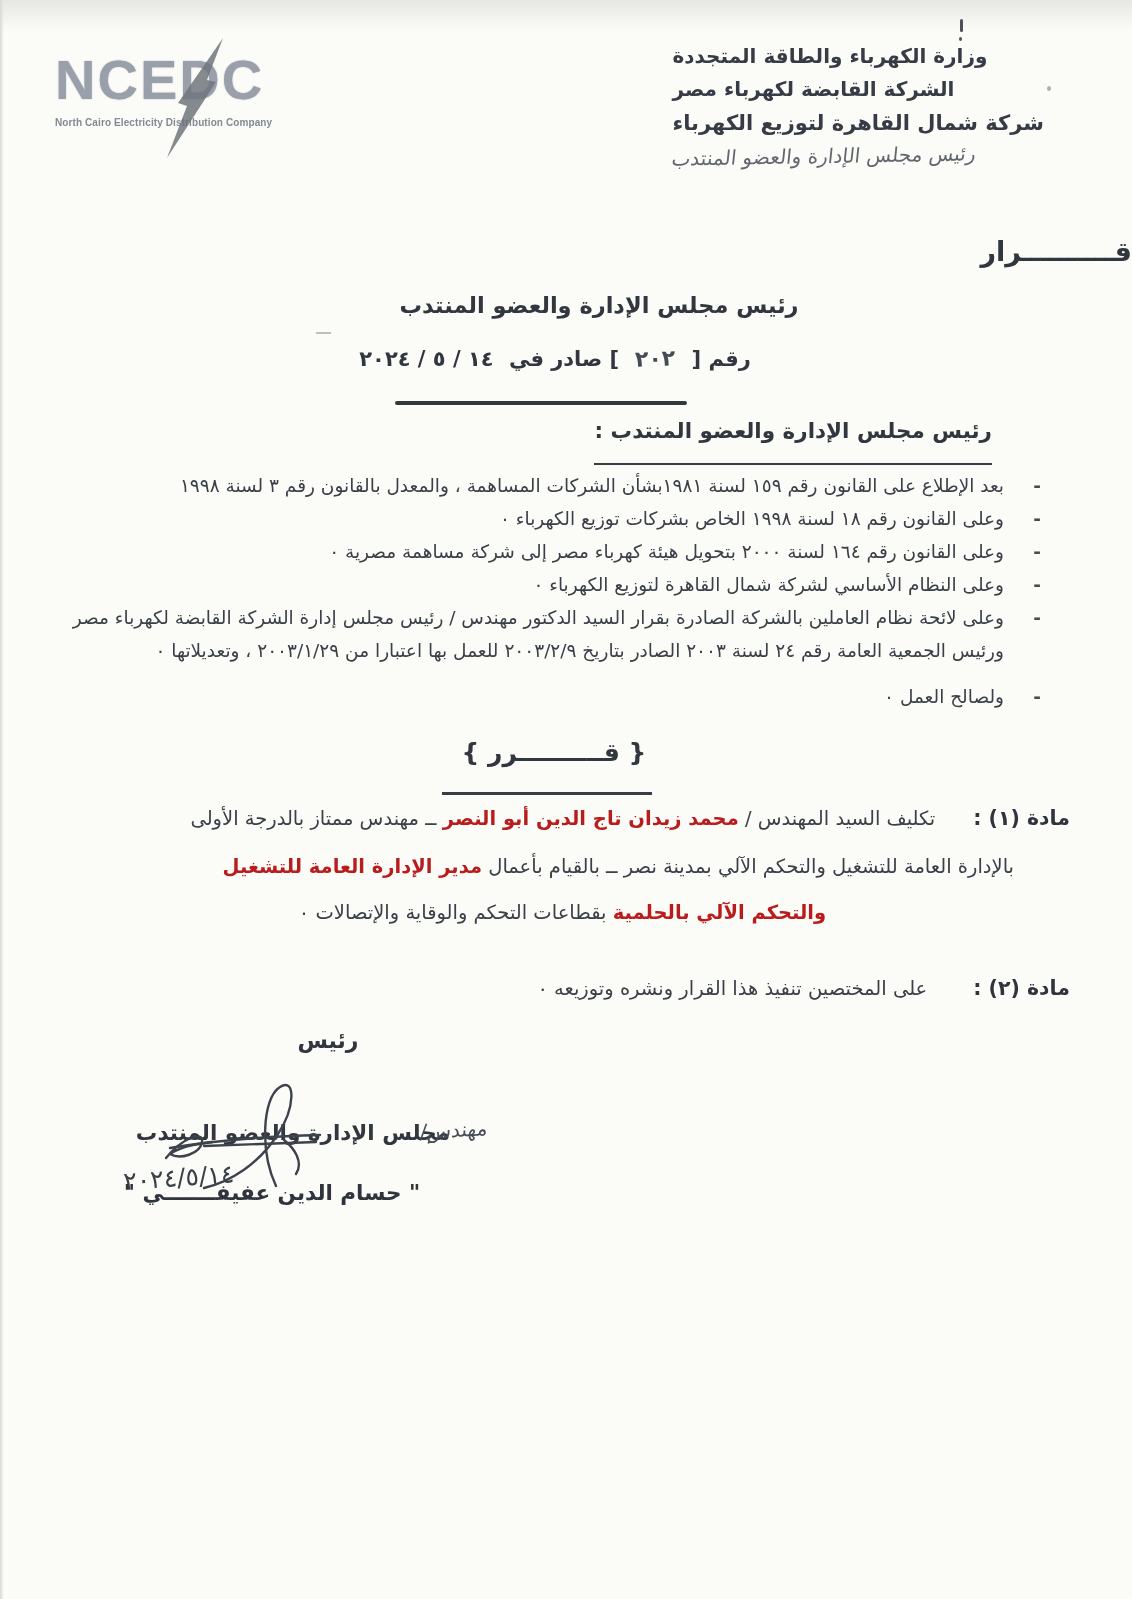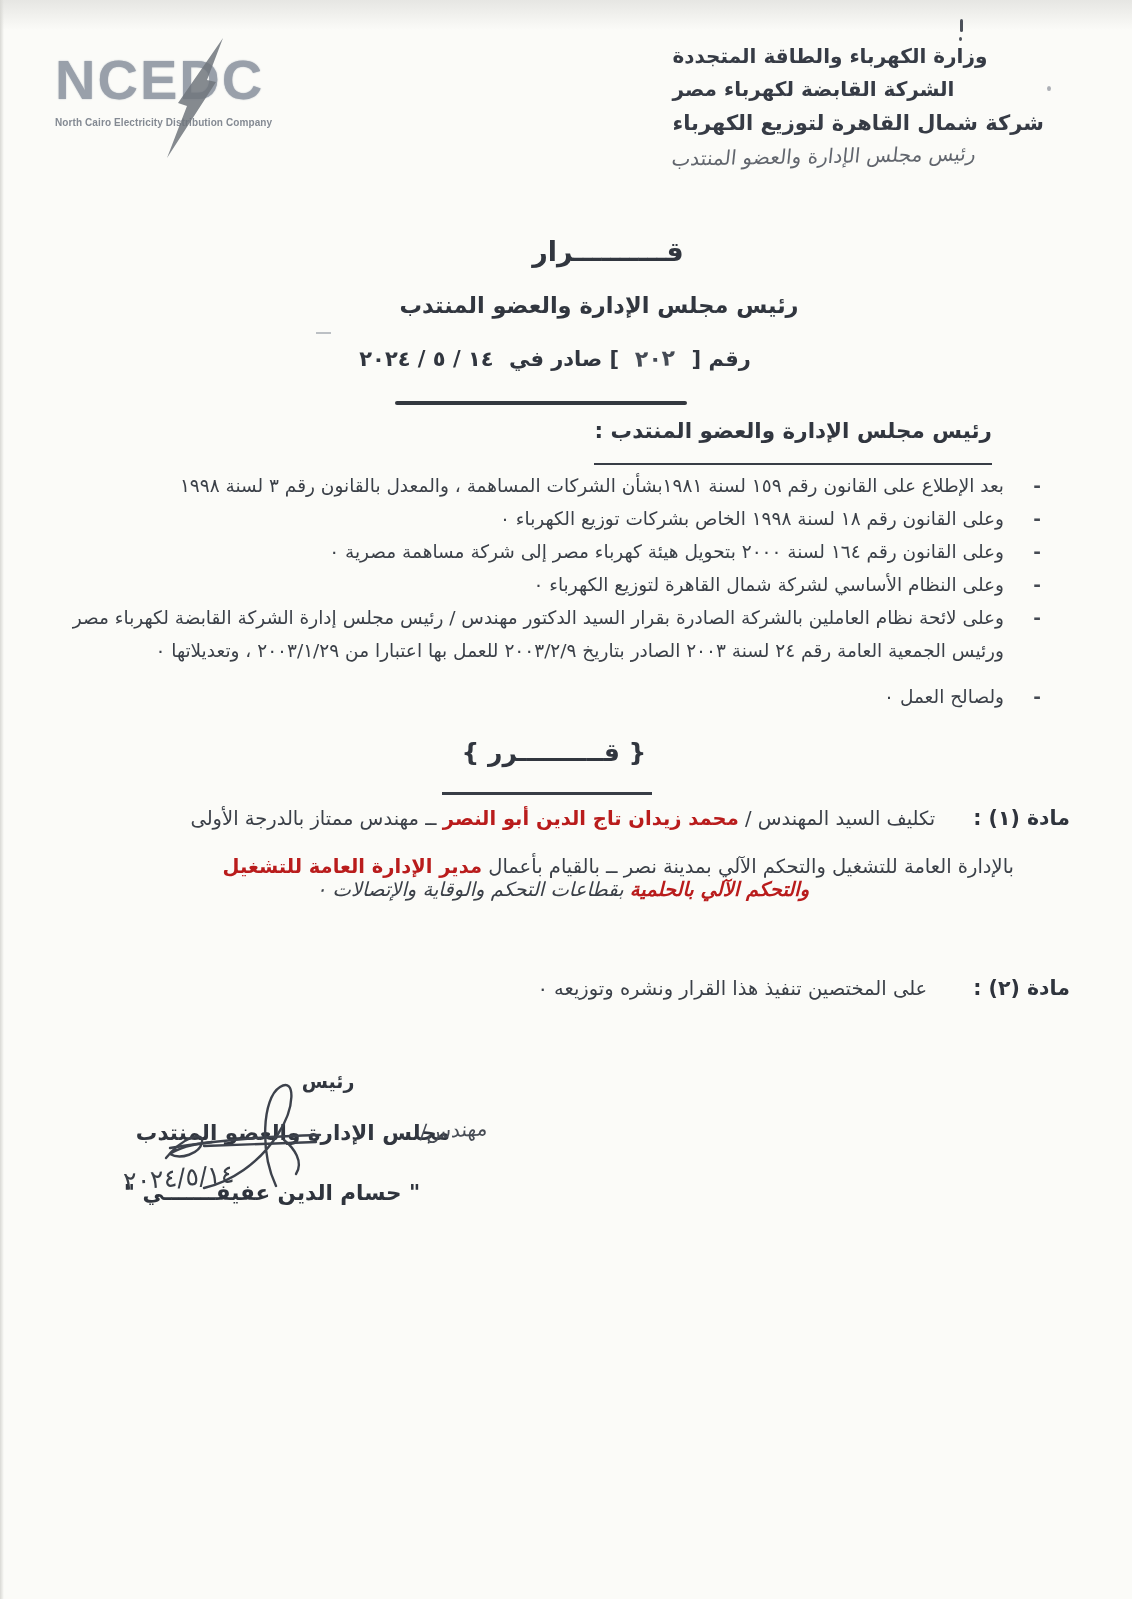--- a/index.html
+++ b/index.html
@@ -23,21 +23,21 @@
 
   
   .letterhead{position:absolute;top:44px;right:88px;display:flex;flex-direction:column;
     align-items:flex-end;text-align:right;direction:rtl;gap:8px;margin-left:32px;}
   .lh-line{font-size:20px;font-weight:700;color:#363b45;line-height:1.25;}
   .lh-line.company{font-size:21px;}
   .lh-hand{font-size:20px;font-weight:400;color:#4d525b;opacity:.88;
     transform:skewX(-7deg) rotate(-1deg);letter-spacing:.5px;}
 
   
-  .t1{position:absolute;top:236px;left:84px;right:0;text-align:center;direction:rtl;
+  .t1{position:absolute;top:236px;left:84px;right:0;text-align:right;direction:rtl;
     font-size:27px;font-weight:700;color:#31363f;letter-spacing:.5px;}
   .t2{position:absolute;top:292px;left:66px;right:0;text-align:center;direction:rtl;
     font-size:22.5px;font-weight:700;color:#31363f;}
   .t3{position:absolute;top:346px;left:0;right:22px;text-align:center;direction:rtl;
     font-size:21px;font-weight:700;color:#31363f;}
   .t3 .hand-num{display:inline-block;font-weight:600;color:#454b55;font-size:22px;
     letter-spacing:3px;padding:0 16px;transform:rotate(-2deg);}
   .t3 .date-part{letter-spacing:1px;padding-right:8px;}
   .t3-underline{position:absolute;top:401px;left:395px;width:292px;height:3.5px;
     background:#33383f;border-radius:2px;}
@@ -62,27 +62,27 @@
     background:#383d46;}
 
   
   .article{direction:rtl;color:#3b4048;}
   .a1{position:absolute;top:806px;left:55px;right:62px;}
   .a-row1{display:flex;align-items:baseline;}
   .a-label{flex:0 0 auto;font-weight:700;font-size:20.5px;color:#2f343d;margin-left:38px;white-space:nowrap;}
   .a-line{font-size:19.5px;}
   .b{font-weight:700;color:#b91c1c;}
   .a1-row2{margin-top:25px;text-align:right;padding-right:56px;font-size:19.5px;}
-  .a1-row3{text-align:center;font-size:19.5px;font-style:italic;}
+  .a1-row3{margin-top:23px;text-align:center;font-size:19.5px;}
   .a2{position:absolute;top:976px;left:60px;right:62px;display:flex;align-items:baseline;}
   .a2 .a-label{margin-left:46px;}
 
   
-  .sig-title1{position:absolute;top:1070px;left:258px;width:140px;text-align:center;
-    direction:rtl;font-size:19px;font-weight:700;color:#31363f;}
+  .sig-title1{position:absolute;top:1028px;left:258px;width:140px;text-align:center;
+    direction:rtl;font-size:22px;font-weight:700;color:#31363f;}
   .sig-title2{position:absolute;top:1120px;left:126px;width:334px;text-align:center;
     direction:rtl;font-size:21.5px;font-weight:700;color:#31363f;}
   .sig-eng{position:absolute;top:1118px;left:420px;direction:rtl;font-size:20px;
     color:#474c55;transform:rotate(-3deg) skewX(-6deg);}
   .sig-draw{position:absolute;top:1078px;left:108px;width:300px;height:126px;}
   .sig-name{position:absolute;top:1180px;left:98px;width:348px;text-align:center;
     direction:rtl;font-size:21.5px;font-weight:700;color:#2f343d;}
 
   
   .mark1{position:absolute;top:19px;left:960px;width:3px;height:13px;background:#4c515a;border-radius:2px;}

